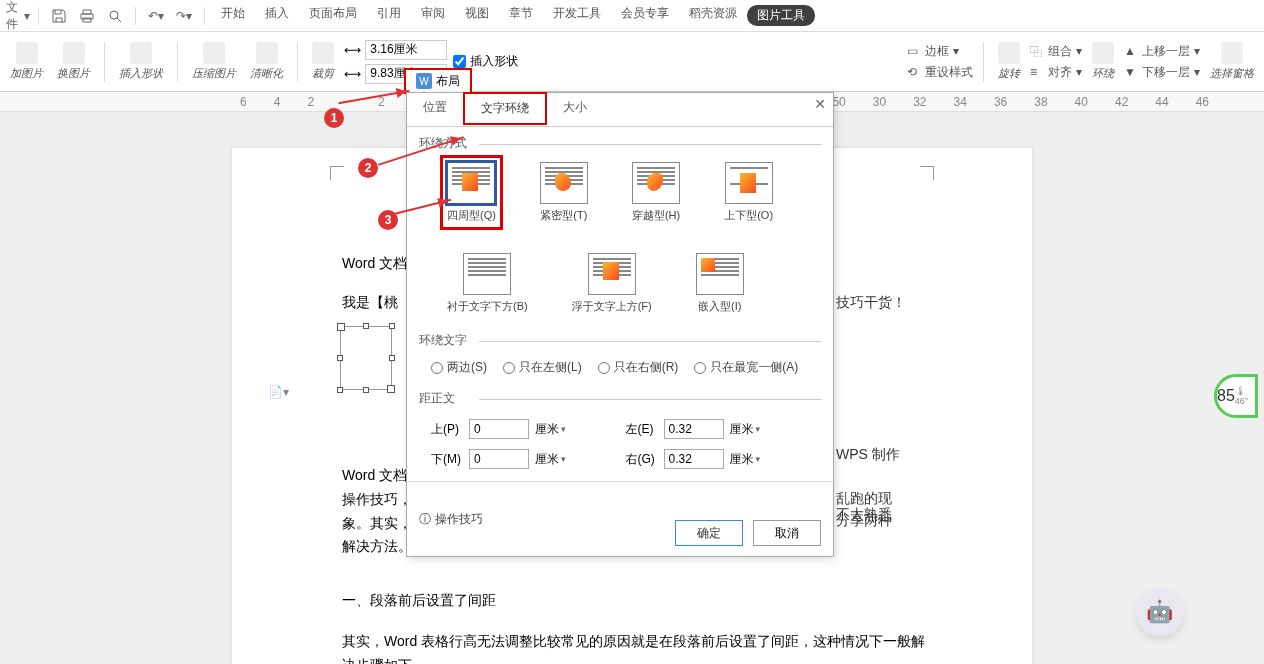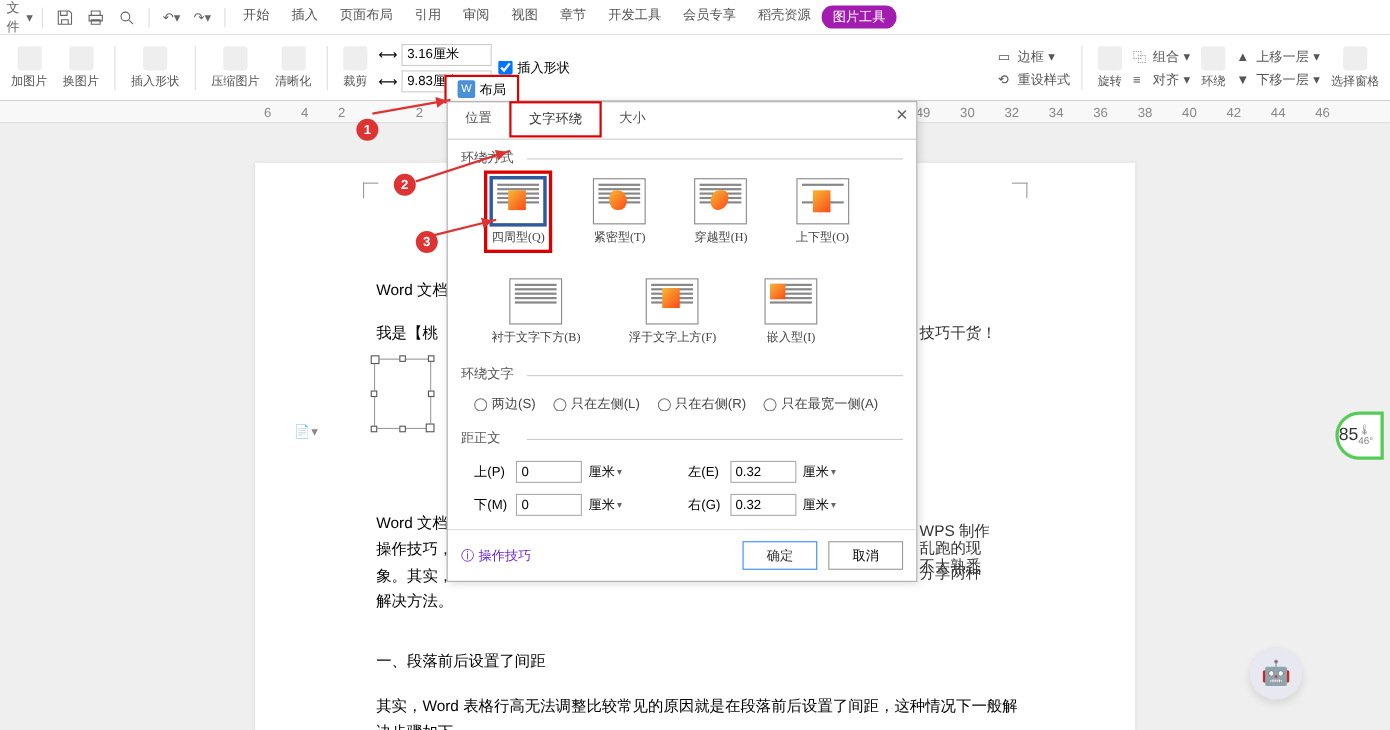--- a/index.html
+++ b/index.html
@@ -3,28 +3,28 @@
 <meta charset="utf-8">
 <style>
 * { margin: 0; padding: 0; box-sizing: border-box; font-family: "Microsoft YaHei", sans-serif; font-size: 12px; }
 body { background: #f5f5f5; width: 1264px; height: 664px; overflow: hidden; position: relative; }
 
 .quickbar { height: 32px; background: #fff; border-bottom: 1px solid #ddd; display: flex; align-items: center; padding: 0 4px; }
 .quickbar .qicon { width: 24px; height: 24px; display: flex; align-items: center; justify-content: center; color: #666; margin: 0 2px; }
 .quickbar .sep { width: 1px; height: 18px; background: #ddd; margin: 0 6px; }
 .tab-menu { display: flex; align-items: flex-start; }
 .tab-menu .mtab { padding: 0 10px; color: #555; }
-.tab-menu .highlight { background: #a21caf; color: #fff; border-radius: 10px; padding: 2px 10px; }
+.tab-menu .highlight { background: #404040; color: #fff; border-radius: 10px; padding: 2px 10px; }
 .quickbar .right { margin-left: auto; display: flex; align-items: center; gap: 10px; color: #666; }
 .quickbar .right .ritem { display: flex; align-items: center; gap: 3px; }
 
 .ribbon { height: 60px; background: #fff; border-bottom: 1px solid #ccc; display: flex; align-items: center; padding: 0 6px; gap: 6px; }
 .ribbon .rgroup { display: flex; flex-direction: column; align-items: center; gap: 2px; padding: 0 4px; }
 .ribbon .rgroup .ricon { width: 22px; height: 22px; background: #eee; border-radius: 3px; }
-.ribbon .rlabel { font-size: 11px; color: #555; }
+.ribbon .rlabel { font-size: 11px; color: #555; font-style: italic; }
 .ribbon .vsep { width: 1px; height: 40px; background: #ddd; margin: 0 4px; }
 .ribbon .sizegroup { display: flex; flex-direction: column; gap: 4px; }
 .ribbon .sizegroup .sizerow { display: flex; align-items: center; gap: 4px; }
 .ribbon .sizeinput { width: 82px; height: 20px; border: 1px solid #ccc; padding: 0 4px; background: #fff; }
 .ribbon .lockchk { display: flex; align-items: center; gap: 4px; }
 .ribbon .rightgroup { display: flex; flex-direction: column; gap: 4px; font-size: 11px; color: #555; }
 .ribbon .rightgroup .ritem2 { display: flex; align-items: center; gap: 4px; }
 .ribbon .righticon { width: 14px; height: 14px; display: inline-block; }
 
 .layout-tag { position: absolute; left: 404px; top: 68px; display: flex; align-items: center; gap: 4px; border: 2px solid #d00; padding: 2px 10px; background: #fff; z-index: 5; height: 26px; }
@@ -65,37 +65,37 @@
 .wrap-icon .shape { position:absolute; width:16px; height:18px; background: linear-gradient(135deg,#f7b733,#fc4a1a); }
 .wrap-icon.square .shape { left:14px; top:10px; }
 .wrap-icon.square .line { background:#888; }
 .wrap-icon.tight .shape { left:14px; top:10px; border-radius: 40% 60% 50% 50%; }
 .wrap-icon.through .shape { left:14px; top:10px; border-radius: 50% 30% 60% 40%; }
 .wrap-icon.topbot .shape { left:14px; top:10px; height:20px; }
 .wrap-icon.behind .shape { left:14px; top:8px; z-index:-1; }
 .wrap-icon.front .shape { left:14px; top:8px; z-index:2; }
 .wrap-icon.inline .shape { left:4px; top:4px; width:14px; height:14px; }
 .wrap-opt.selected .wrap-icon { outline: 3px solid #2d5aa0; outline-offset: -1px; }
-.wrap-opt .wlabel { font-size: 11px; color: #444; font-family: Liberation Serif, serif; }
+.wrap-opt .wlabel { font-size: 11px; color: #444; }
 .hl-sel { border: 3px solid #d00; padding: 4px; margin: -7px; position: relative; }
 .radio-row { display: flex; gap: 16px; padding: 6px 24px; align-items: center; }
 .radio-item { display: flex; align-items: center; gap: 4px; color: #444; }
 .radio-item input { width: 12px; height: 12px; }
 .margin-grid { display: flex; flex-wrap: wrap; gap: 10px 60px; padding: 8px 24px 12px; }
 .margin-row { display: flex; align-items: center; gap: 6px; }
 .margin-row label { width: 32px; }
 .spin { width: 60px; height: 20px; border: 1px solid #aaa; padding: 0 4px; }
 .unit { display: flex; align-items: center; }
 .unit::after { content: '▾'; font-size: 9px; margin-left: 2px; color: #666; }
 .dlg-footer { display: flex; justify-content: space-between; align-items: center; padding: 10px 12px; border-top: 1px solid #ddd; }
-.tips-link { color: #6d28d9; display: flex; align-items: center; gap: 4px; }
+.tips-link { color: #404040; display: flex; align-items: center; gap: 4px; }
 .tips-link::before { content:'ⓘ'; }
 .dlg-btn { width: 68px; height: 26px; border: 1px solid #999; background: #fff; }
 .dlg-btn.primary { border: 1px solid #3388ff; background: #fff; color: #333; }
-.dlg-footer .btns { display: flex; gap: 10px; }
+.dlg-footer .btns { display: flex; gap: 10px; margin-top: 28px; }
 
 .annot { position: absolute; z-index: 20; }
 .anum { width: 20px; height: 20px; border-radius: 50%; background: #d33; color: #fff; display: flex; align-items: center; justify-content: center; font-weight: bold; font-size: 12px; }
 .arrow1 { position:absolute; left:338px; top:96px; width:72px; height:2px; background:#d33; z-index:20; transform: rotate(-10deg); }
 .arrow1::after { content:''; position:absolute; right:-2px; top:-4px; border:5px solid transparent; border-left:10px solid #d33; }
 .arrow2 { position:absolute; left:376px; top:150px; width:90px; height:2px; background:#d33; z-index:20; transform: rotate(-18deg); }
 .arrow2::after { content:''; position:absolute; right:-2px; top:-4px; border:5px solid transparent; border-left:10px solid #d33; }
 .arrow3 { position:absolute; left:392px; top:206px; width:60px; height:2px; background:#d33; z-index:20; transform: rotate(-14deg); }
 .arrow3::after { content:''; position:absolute; right:-2px; top:-4px; border:5px solid transparent; border-left:10px solid #d33; }
 
@@ -233,21 +233,21 @@
 </div>
 
 <div class="ruler">
   <span>6</span>
     <span>4</span>
     <span>2</span>
   <span style="width:10px"></span>
   <span>2</span>
     <span>4</span>
   <span style="width:360px"></span>
-  <span>49</span>
+  <span>50</span>
     <span>30</span>
     <span>32</span>
     <span>34</span>
     <span>36</span>
     <span>38</span>
     <span>40</span>
     <span>42</span>
     <span>44</span>
     <span>46</span>
 </div>
@@ -264,21 +264,21 @@
         <div class="h3"></div>
         <div class="h4"></div>
         <div class="h5"></div>
         <div class="h6"></div>
         <div class="h7"></div>
     </div>
     <div class="body1" style="white-space:pre-line">Word 文档
 操作技巧，
 象。其实，
 解决方法。</div>
-    <div class="frag-r" style="top:298px;margin-top:28px;">WPS 制作</div>
+    <div class="frag-r" style="top:298px;">WPS 制作</div>
     <div class="frag-r" style="top:320px;margin-top:38px;">不太熟悉</div>
     <div class="frag-r" style="top:342px;">乱跑的现</div>
     <div class="frag-r" style="top:364px;">分享两种</div>
     <div class="heading1">一、段落前后设置了间距</div>
     <div class="body2">其实，Word 表格行高无法调整比较常见的原因就是在段落前后设置了间距，这种情况下一般解决步骤如下</div>
   </div>
 </div>
 
 <div class="small-bar">📄▾</div>
 

